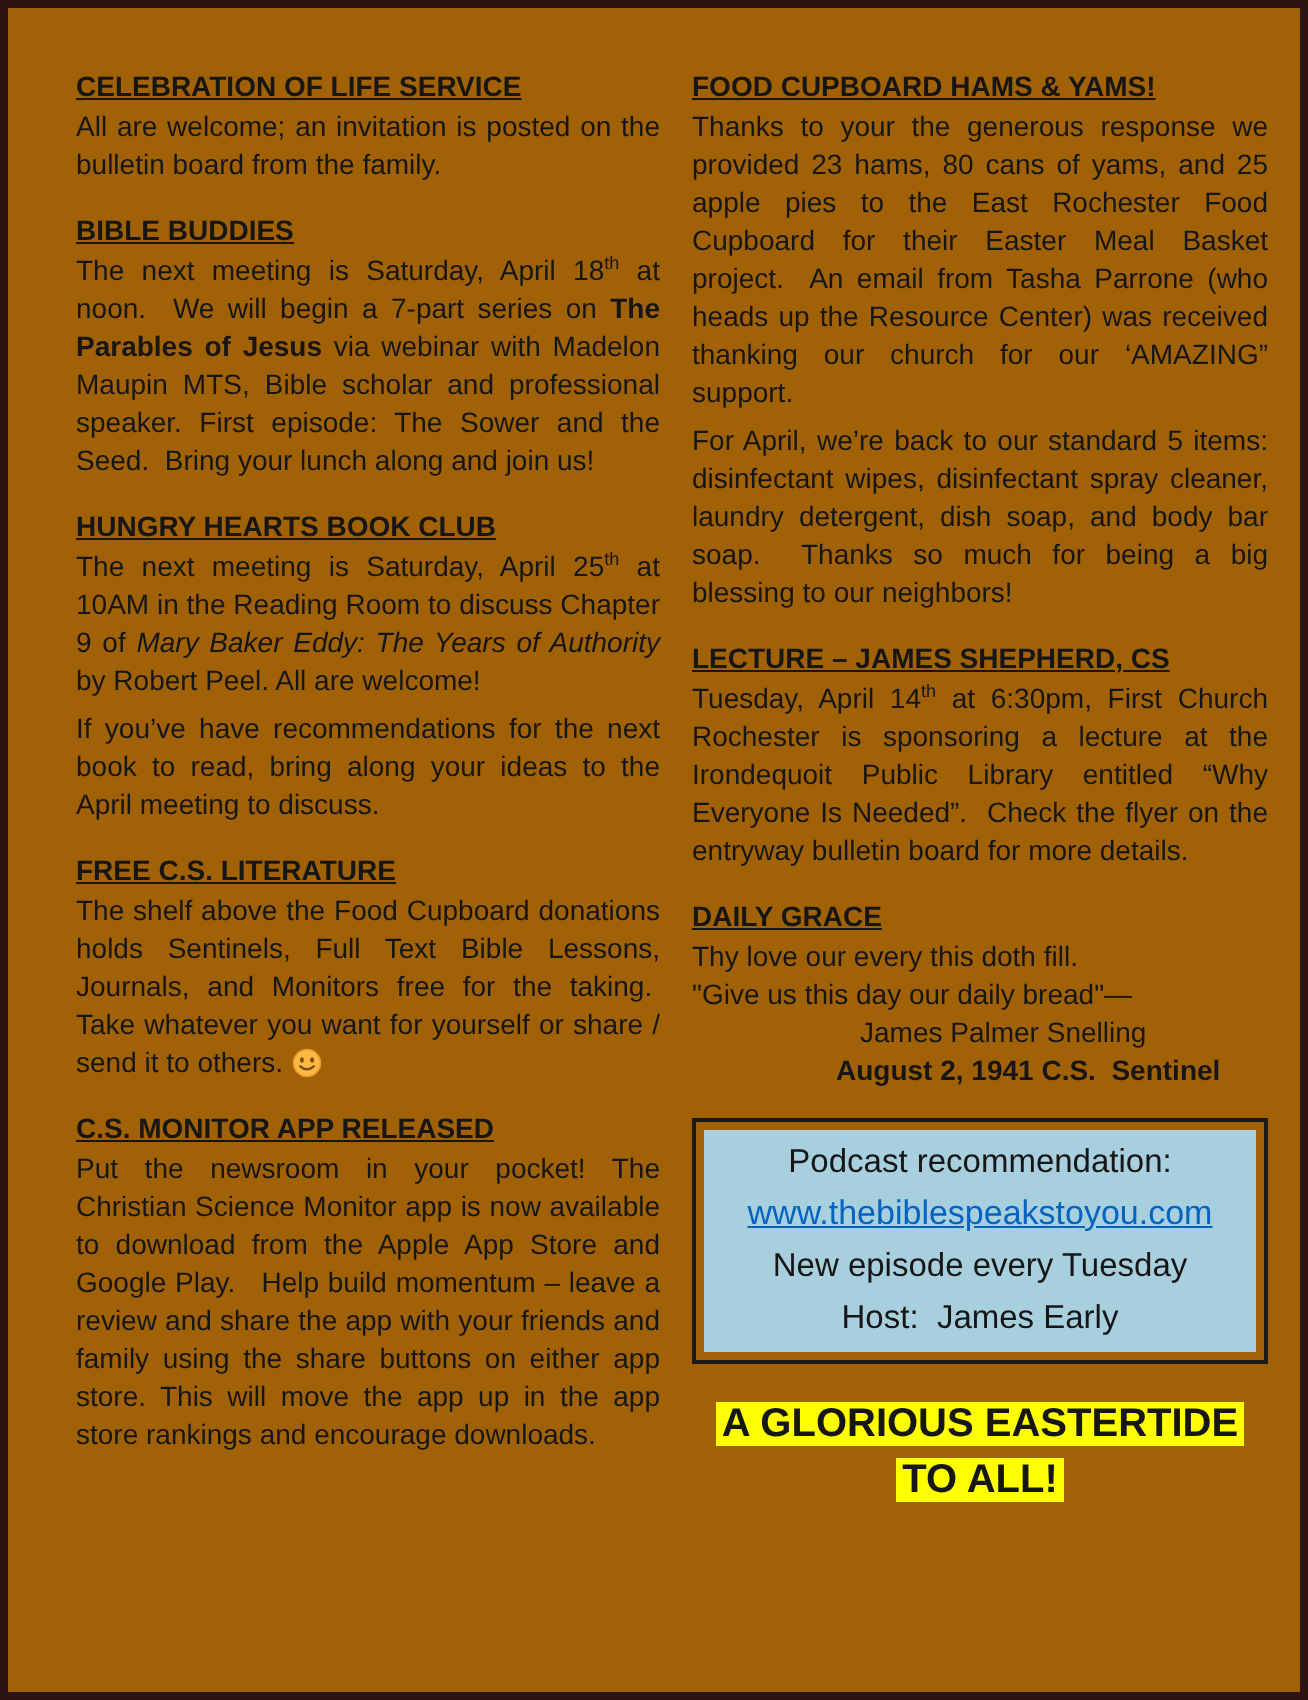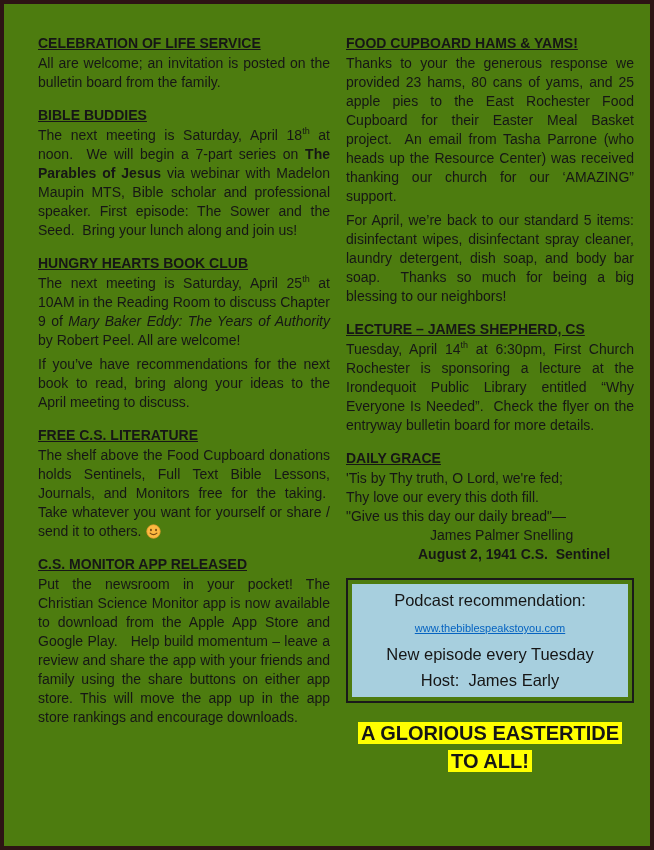--- a/index.html
+++ b/index.html
@@ -7,21 +7,21 @@
     --page-border:#2d1414;
     --box-bg:#a7cfde;
     --box-border:#1a1a1a;
     --link:#0563c1;
     --highlight:#ffff00;
   }
   *{margin:0;padding:0;box-sizing:border-box;}
   html,body{background:#888;}
   .page{
     width:654px;height:850px;
-    background:#4d7c0f;
+    background:#a16207;
     border:4px solid var(--page-border);
     padding:30px 14px 14px 34px;
     display:flex;gap:16px;
     overflow:hidden;
     font-family:"Liberation Sans","DejaVu Sans",sans-serif;
     color:var(--text);
   }
   .col{flex:0 0 auto;}
   .col-left{width:292px;}
   .col-right{width:288px;}
@@ -47,21 +47,21 @@
     border:2px solid var(--box-border);
     padding:4px;
     margin:12px 0 16px 0;
   }
   .podcast-inner{
     background:var(--box-bg);
     text-align:center;
     padding:3px 0 4px 0;
   }
   .box-line{font-size:16.5px;line-height:26px;}
-  a.box-link{color:var(--link);text-decoration:underline;font-size:11px;}
+  a.box-link{color:var(--link);text-decoration:underline;font-size:17px;}
   .banner{text-align:center;margin-top:6px;}
   .banner-line{font-size:20px;font-weight:bold;line-height:28px;}
   .banner-line .hl{background:var(--highlight);padding:0 3px;}
 </style>
 </head>
 <body>
 
 <div class="page">
   <div class="col col-left">
       <div class="section">
@@ -97,21 +97,20 @@
           <h3 class="sec-h">FOOD CUPBOARD HAMS &amp; YAMS!</h3>
           <p class="para"><span>Thanks to your the generous response we provided 23 hams, 80 cans of yams, and 25 apple pies to the East Rochester Food Cupboard for their Easter Meal Basket project.&nbsp; An email from Tasha Parrone (who heads up the Resource Center) was received thanking our church for our ‘AMAZING” support.</span></p>
           <p class="para space-before"><span>For April, we’re back to our standard 5 items: disinfectant wipes, disinfectant spray cleaner, laundry detergent, dish soap, and body bar soap.&nbsp; Thanks so much for being a big blessing to our neighbors!</span></p>
         </div>
         <div class="section">
           <h3 class="sec-h">LECTURE – JAMES SHEPHERD, CS</h3>
           <p class="para"><span>Tuesday, April 14</span><sup>th</sup><span> at 6:30pm, First Church Rochester is sponsoring a lecture at the Irondequoit Public Library entitled “Why Everyone Is Needed”.&nbsp; Check the flyer on the entryway bulletin board for more details.</span></p>
         </div>
         <div class="section">
           <h3 class="sec-h">DAILY GRACE</h3>
-          <p class="para left"><span>'Tis by Thy truth, O Lord, we're fed;</span></p>
           <p class="para left"><span>Thy love our every this doth fill.</span></p>
           <p class="para left"><span>"Give us this day our daily bread"—</span></p>
           <p class="para indent-1"><span>James Palmer Snelling</span></p>
           <p class="para indent-2"><span>August 2, 1941 C.S.&nbsp; Sentinel</span></p>
         </div>
       </div>
     <div class="podcast-box">
       <div class="podcast-inner">
           <div class="box-line"><span>Podcast recommendation:</span></div>
           <div class="box-line"><a class="box-link" href="#">www.thebiblespeakstoyou.com</a></div>

